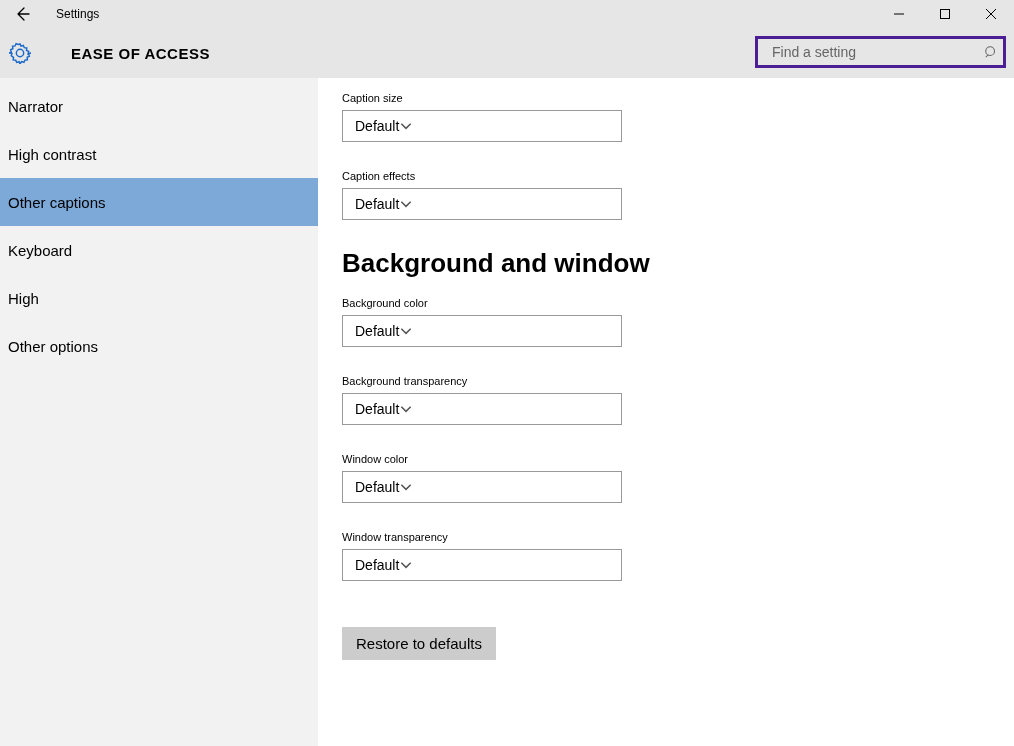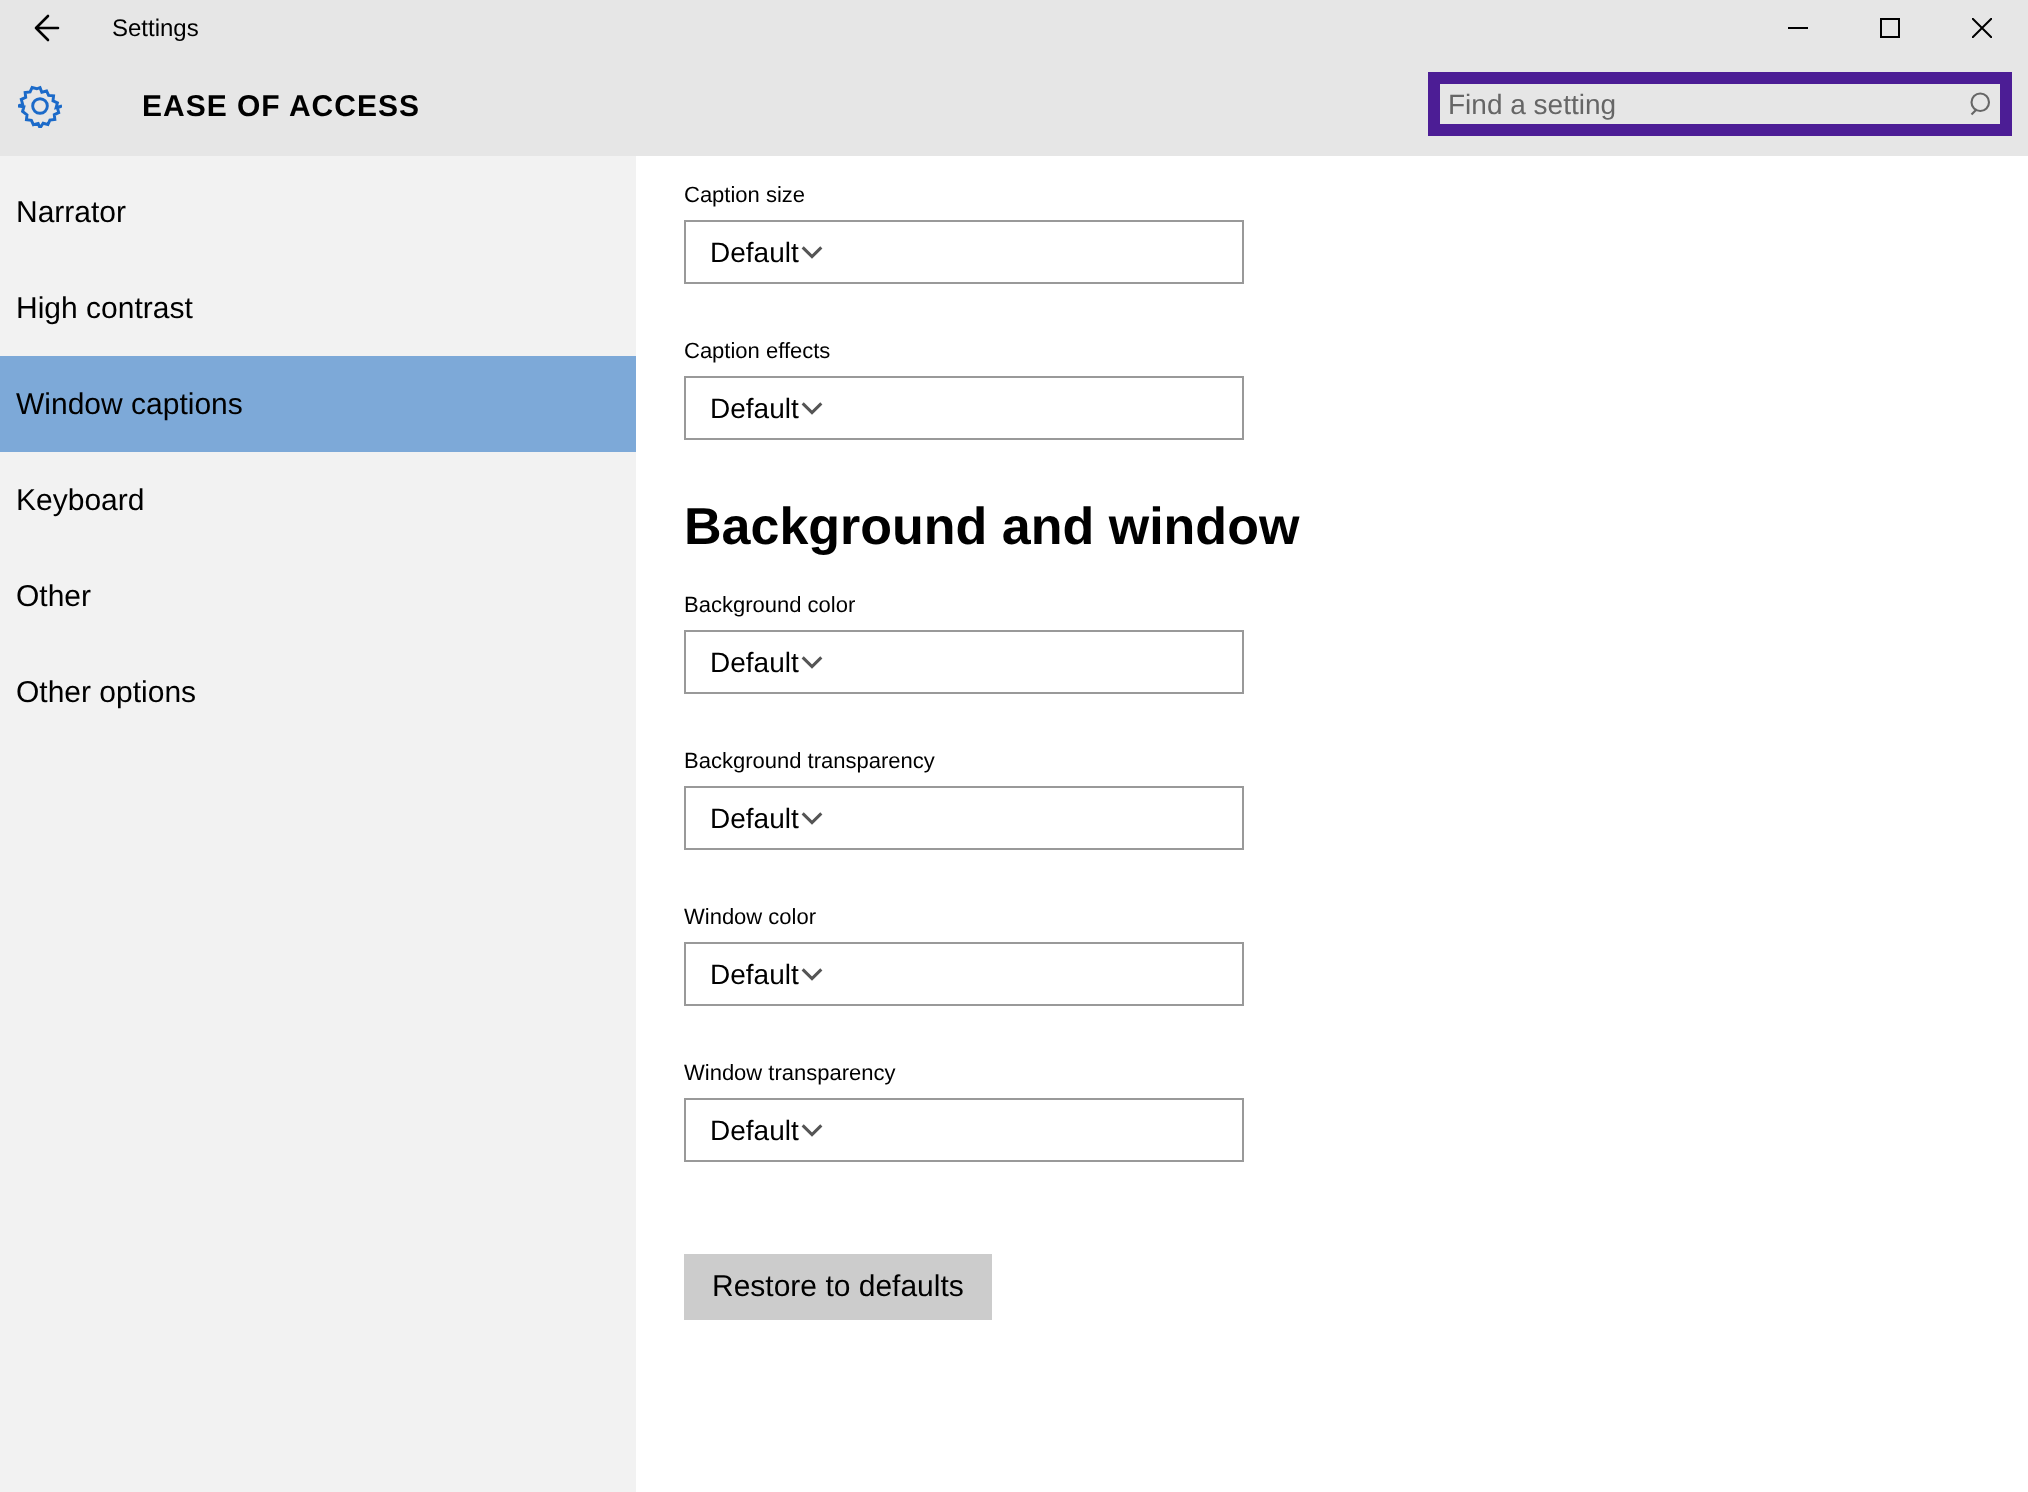--- a/index.html
+++ b/index.html
@@ -67,25 +67,25 @@
     font-weight: 600;
     letter-spacing: 0.5px;
     margin-left: 17px;
   }
   .search-wrap {
     position: absolute;
     right: 8px;
     top: 8px;
   }
   .search {
-    width: 292px;
+    width: 251px;
     height: 32px;
-    border: 6px solid #4c1d95;
+    border: 3px solid #4c1d95;
     background: #e6e6e6;
-    padding: 0 28px 0 4px;
+    padding: 0 28px 0 14px;
     font-size: 14px;
     color: #000;
   }
   .search::placeholder { color:#666; }
   .search-icon {
     position:absolute;
     right:8px; top:50%; transform:translateY(-50%);
     width:14px;height:14px;
     pointer-events:none;
   }
@@ -207,27 +207,27 @@
 <div class="body">
 
   <div class="sidebar">
     <div class="side-item">
       <span>Narrator</span>
     </div>
     <div class="side-item">
       <span>High contrast</span>
     </div>
     <div class="side-item selected">
-      <span>Window captions</span>
+      <span>Other captions</span>
     </div>
     <div class="side-item">
       <span>Keyboard</span>
     </div>
     <div class="side-item">
-      <span>Other</span>
+      <span>High</span>
     </div>
     <div class="side-item">
       <span>Other options</span>
     </div>
   </div>
 
   <div class="content">
 
     <div>
       <div class="field-label">Caption size</div>

